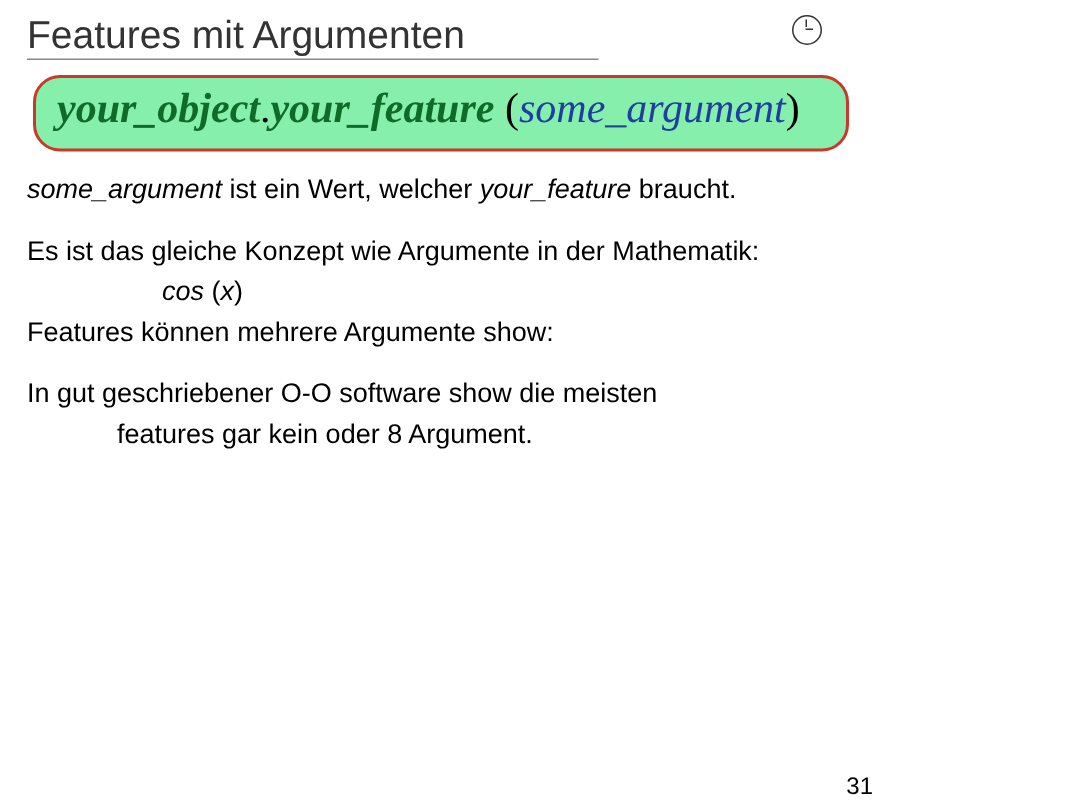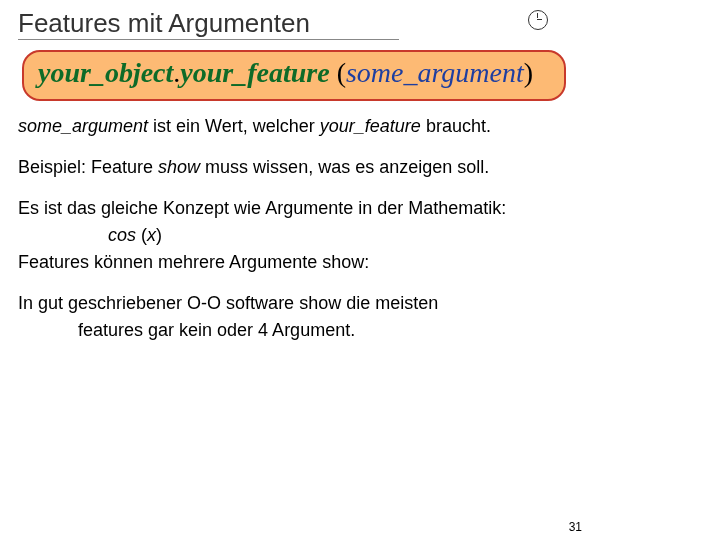--- a/index.html
+++ b/index.html
@@ -60,21 +60,21 @@
     content: "";
     position: absolute;
     left: 8px; top: 8px;
     width: 5px; height: 1px;
     background: #333;
   }
   .code-box {
     margin: 6px 4px 14px 4px;
     border: 2px solid #c8392b;
     border-radius: 18px;
-    background: #fdba74;
+    background: #86efac;
     padding: 6px 14px 10px 14px;
     font-family: "Comic Sans MS", "Trebuchet MS", cursive;
     font-size: 28px;
     line-height: 1.1;
     white-space: nowrap;
   }
   .dark-green { color: #0e6b28; font-style: italic; font-weight: bold; }
   .blue { color: #1e3ea0; font-style: italic; }
   .black { color: #000; }
   .comma-red { color: #c8392b; font-weight: bold; }
@@ -86,21 +86,21 @@
   .body p { margin: 0 0 18px 0; }
   .italic { font-style: italic; }
   .indent { padding-left: 90px; }
   .indent2 { padding-left: 140px; }
   .tight { margin: 0 0 4px 0 !important; }
 
   .pagenum {
     position: absolute;
     right: 6px;
     bottom: 6px;
-    font-size: 12px;
+    font-size: 16px;
     color: #000;
   }
 </style>
 </head>
 <body>
 
 <div class="slide">
 
   <div class="title-row">
     <div class="title">Features mit Argumenten</div>
@@ -111,30 +111,27 @@
   <div class="code-box">
     <span class="dark-green">your_object</span><span class="black">.</span><span class="dark-green">your_feature</span><span class="black"> (</span><span class="blue">some_argument</span><span class="black">)</span>
   </div>
 
   <div class="body">
 
     <p>
       <span class="italic">some_argument</span><span> ist ein Wert, welcher </span><span class="italic">your_feature</span><span> braucht.</span>
     </p>
 
-    <p>
-      <span>Beispiel: Feature </span><span class="italic">show</span><span> muss wissen, was es anzeigen soll.</span>
-    </p>
 
     <p class="tight">Es ist das gleiche Konzept wie Argumente in der Mathematik:</p>
     <p class="tight indent">
       <span class="italic">cos</span><span> (</span><span class="italic">x</span><span>)</span>
     </p>
     <p>Features können mehrere Argumente show:</p>
 
 
     <p class="tight">In gut geschriebener O-O software show die meisten</p>
-    <p class="tight" style="padding-left:60px">features gar kein oder 4 Argument.</p>
+    <p class="tight" style="padding-left:60px">features gar kein oder 8 Argument.</p>
 
   </div>
 
   <div class="pagenum">31</div>
 </div>
 
 </body></html>

